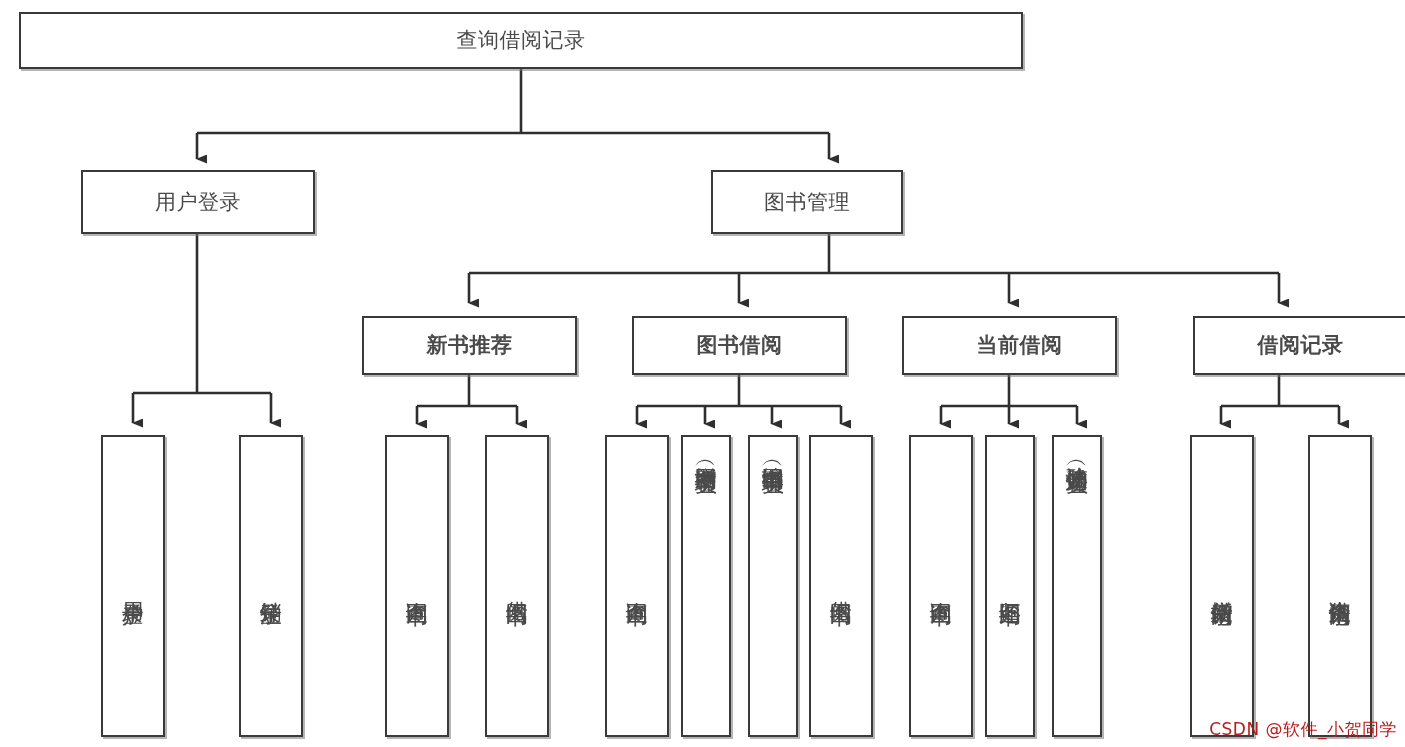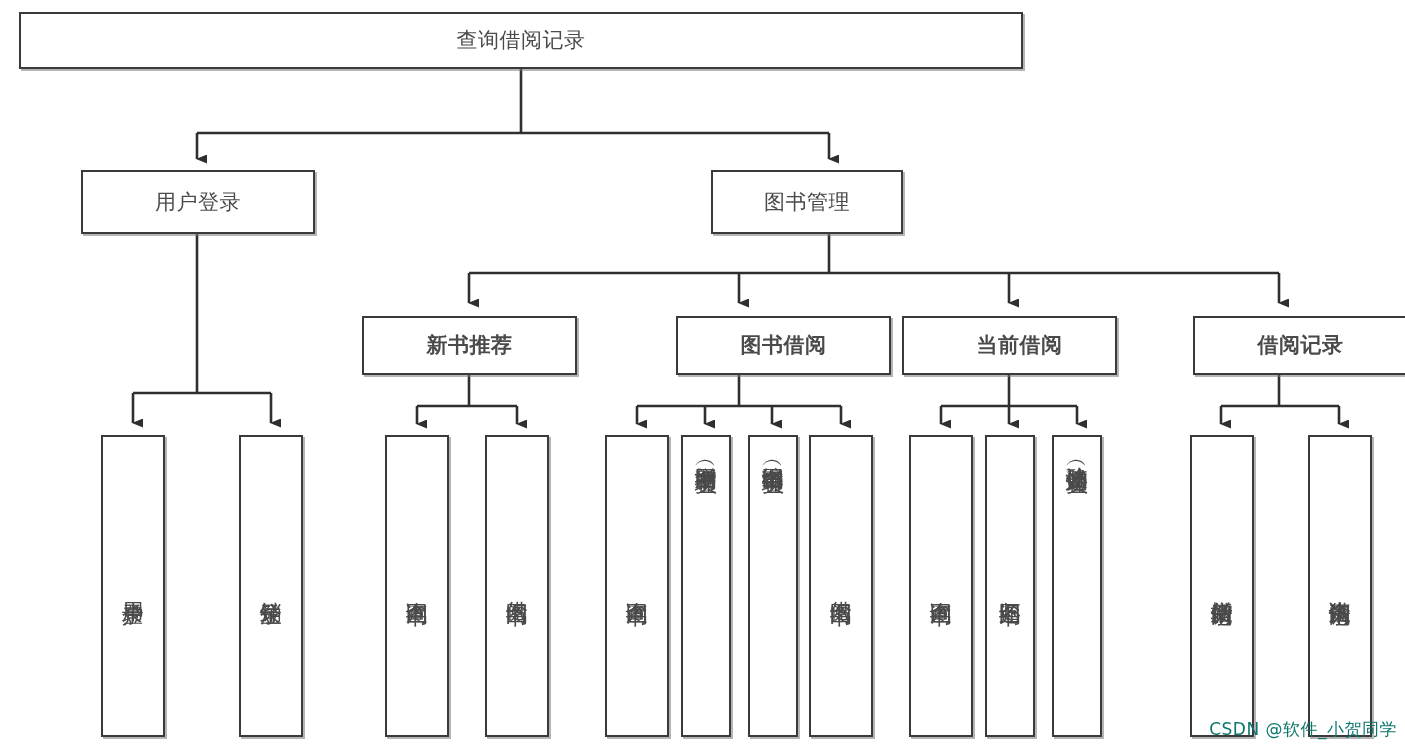--- a/index.html
+++ b/index.html
@@ -63,21 +63,21 @@
   }
   .node.leaf.center-v {
     align-items: center;
     padding-top: 0;
   }
   #watermark {
     position: absolute;
     right: 8px;
     bottom: 6px;
     font-size: 17px;
-    color: #0f766e;
+    color: #b91c1c;
     letter-spacing: 0.5px;
     white-space: nowrap;
     font-family: "DejaVu Sans", "Liberation Sans", sans-serif;
   }
 </style>
 </head>
 <body>
 
 <div id="diagram-root">
 
@@ -140,21 +140,21 @@
   </div>
 
   <div class="node level2" style="left:711px; top:170px; width:192px; height:64px;">
     <span class="label">图书管理</span>
   </div>
 
   <div class="node level3" style="left:362px; top:316px; width:215px; height:59px;">
     <span class="label">新书推荐</span>
   </div>
 
-  <div class="node level3" style="left:632px; top:316px; width:215px; height:59px;margin-left:44px;">
+  <div class="node level3" style="left:632px; top:316px; width:215px; height:59px;">
     <span class="label">图书借阅</span>
   </div>
 
   <div class="node level3" style="left:902px; top:316px; width:215px; height:59px;padding-left:20px;">
     <span class="label">当前借阅</span>
   </div>
 
   <div class="node level3" style="left:1172px; top:316px; width:215px; height:59px;margin-left:21px;">
     <span class="label">借阅记录</span>
   </div>

